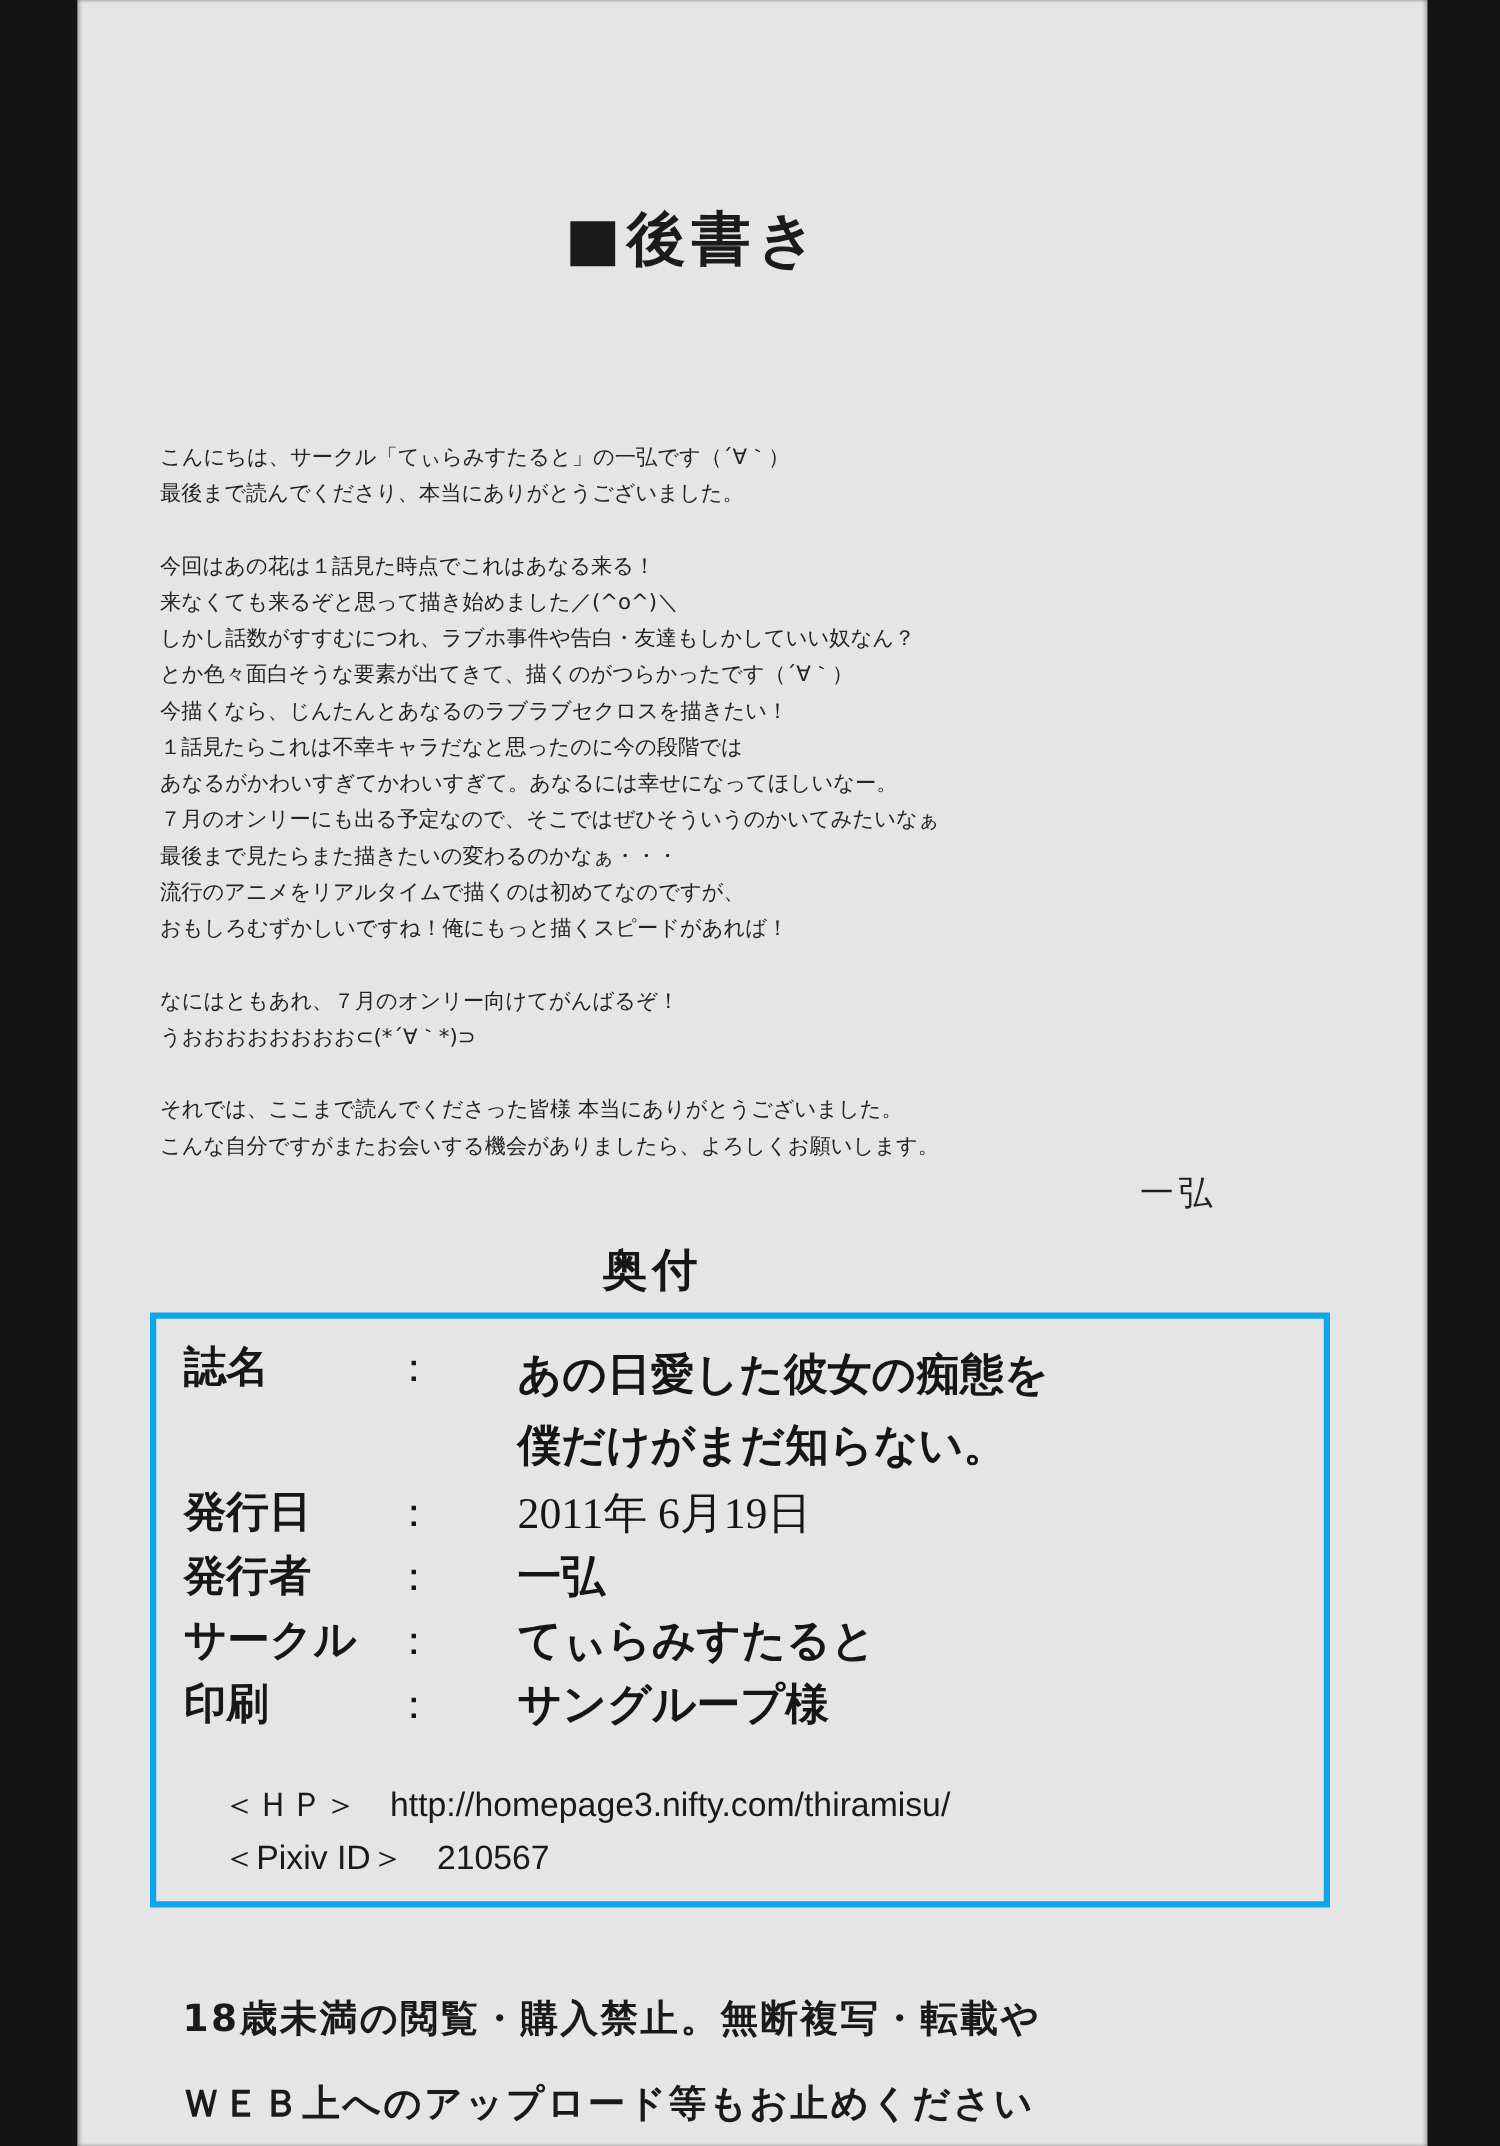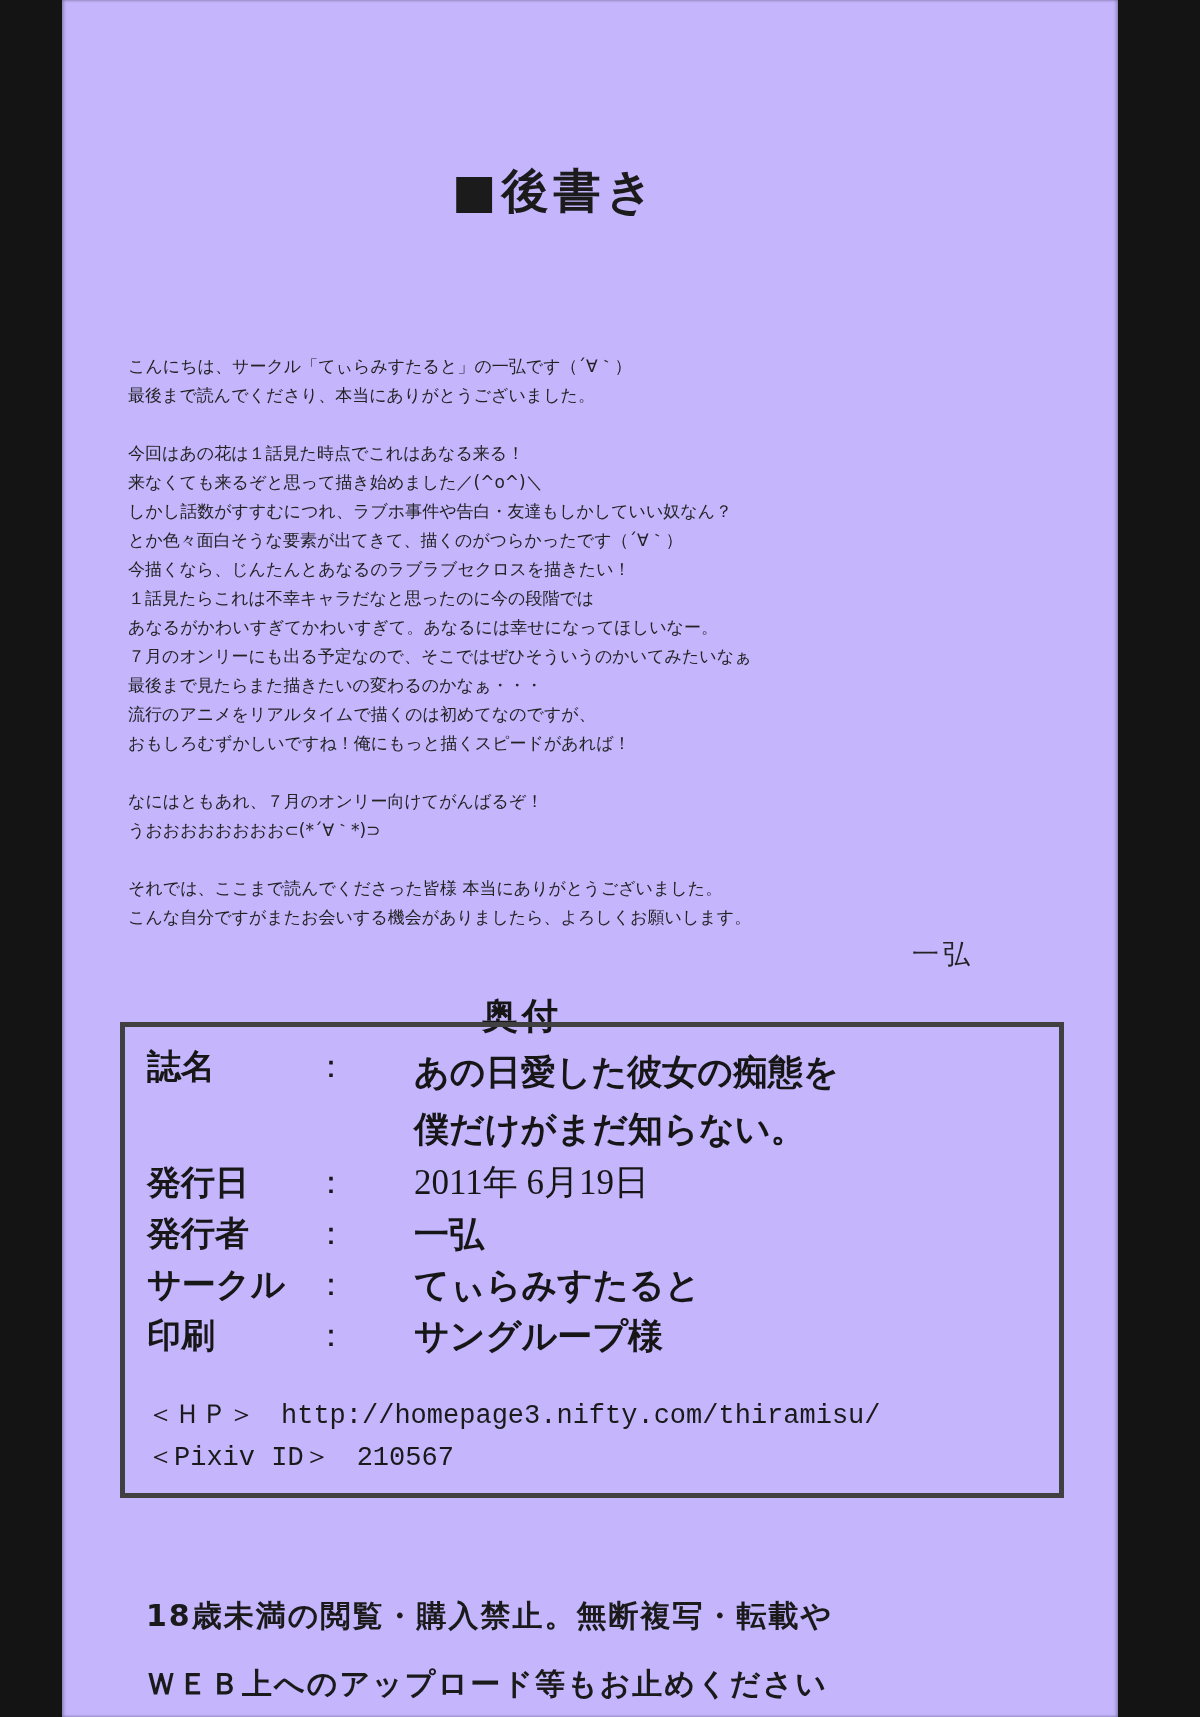--- a/index.html
+++ b/index.html
@@ -8,61 +8,62 @@
     background:#121212;
     font-family:"DejaVu Sans","Liberation Sans",sans-serif;
     color:#1e1e1e;
     overflow:hidden;
   }
   .scan-strip{position:absolute;top:0;height:1717px;background:#141414;}
   .scan-strip.left{left:0;width:62px;}
   .scan-strip.right{left:1118px;width:82px;}
   .page{
     position:absolute;left:62px;top:0;width:1056px;height:1717px;
-    background:#c4b5fd;
+    background:#e5e5e5;
     box-shadow:inset 2px 0 3px rgba(0,0,0,.25), inset -2px 0 3px rgba(0,0,0,.25);
+    padding-left:24px;
   }
   .afterword-title{
     position:absolute;left:390px;top:160px;margin:0;
     font-size:47px;font-weight:bold;letter-spacing:5px;color:#1b1b1b;
   }
   .afterword-body{
     position:absolute;left:66px;top:332px;width:940px;
     font-size:17px;line-height:29px;white-space:pre-line;color:#232323;margin-top:20px;
   }
   .signature{
     position:absolute;left:850px;top:936px;
     font-size:27px;letter-spacing:4px;color:#232323;
   }
   .colophon-title{
     position:absolute;left:420px;top:992px;margin:0;
     font-size:36px;font-weight:bold;letter-spacing:4px;color:#161616;
   }
   .colophon-box{
-    position:absolute;left:58px;top:1022px;width:912px;height:452px;
-    border:5px solid #404040;background:transparent;
+    position:absolute;left:58px;top:1050px;width:912px;height:452px;
+    border:5px solid #0ea5e9;background:transparent;
     padding:14px 0 0 22px;box-sizing:content-box;
   }
   .crow{display:grid;grid-template-columns:168px 72px 1fr;align-items:start;}
   .crow .label{
     font-weight:bold;font-size:34px;line-height:51px;color:#171717;
     font-family:"DejaVu Sans","Liberation Sans",sans-serif;
   }
   .crow .colon{font-size:32px;line-height:51px;color:#171717;}
   .crow .value{
     font-family:"DejaVu Serif","Liberation Serif",serif;
     font-weight:600;font-size:35px;line-height:51px;color:#161616;margin-left:27px;
   }
   .crow.title-row .value{white-space:pre-line;line-height:57px;font-weight:700;padding-top:2px;}
   .crow.date-row .value{font-family:Liberation Serif, serif;font-weight:500;}
   .colophon-links{margin-top:34px;}
   .link-line{
     display:flex;gap:26px;align-items:baseline;
-    font-family:Liberation Mono, monospace;
-    font-size:27px;line-height:42px;color:#1a1a1a;
+    font-family:Liberation Sans, sans-serif;
+    font-size:27px;line-height:42px;color:#1a1a1a;margin-left:31px;
   }
   .footer-notice{
     position:absolute;left:84px;top:1582px;
     font-size:30px;font-weight:600;line-height:68px;letter-spacing:2px;
     white-space:pre-line;color:#1a1a1a;
   }
 </style>
 </head>
 <body>
 

